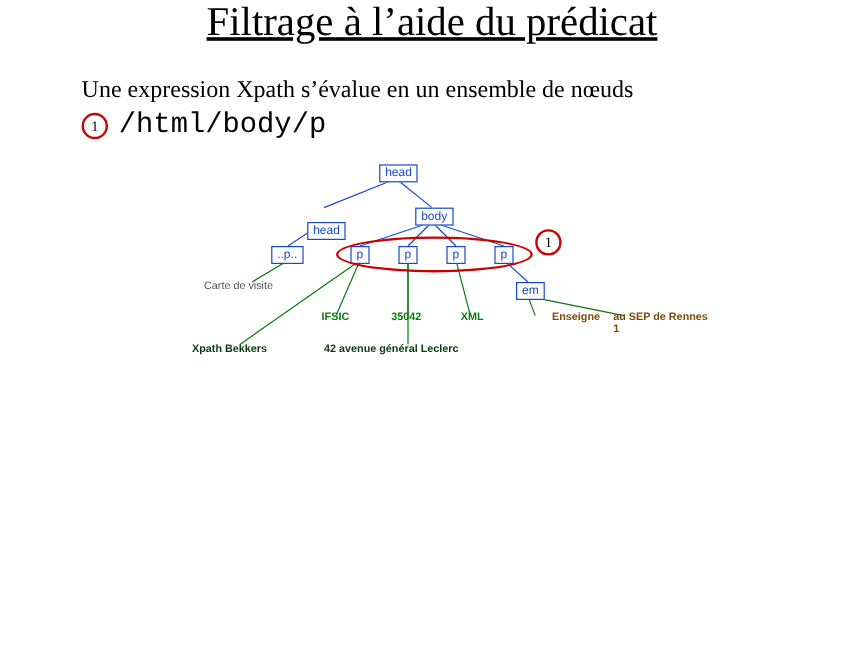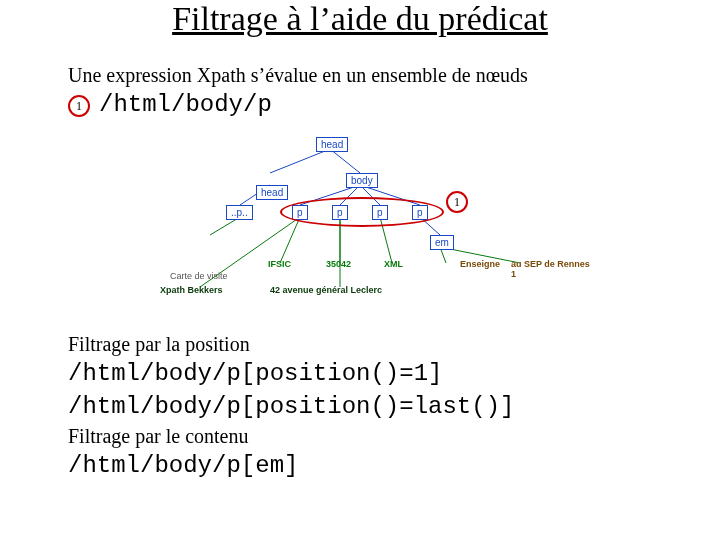--- a/index.html
+++ b/index.html
@@ -5,21 +5,21 @@
   html,body{margin:0;padding:0;background:#fff;font-family:"Times New Roman",Times,serif;color:#000;}
   .page{width:720px;height:540px;position:relative;box-sizing:border-box;}
   .title{font-size:34px;text-align:center;text-decoration:underline;}
   .body{margin:24px 68px 14px 68px;font-size:20px;line-height:1.35;}
   .mono{font-family:"Courier New",monospace;font-size:24px;}
   .marker{display:inline-block;width:18px;height:18px;border:2px solid #c00;border-radius:50%;
           font-size:12px;line-height:18px;text-align:center;color:#000;vertical-align:middle;margin-right:4px;}
   .diagram{position:relative;width:460px;height:180px;margin:6px auto 16px auto;}
   .node{position:absolute;border:1px solid #1948c7;font-size:10px;font-family:sans-serif;
         padding:1px 4px;background:#fff;color:#1948c7;text-align:center;}
-  .caption{position:absolute;font-size:9px;font-family:sans-serif;color:#087a0d;margin-top:38px;}
+  .caption{position:absolute;font-size:9px;font-family:sans-serif;color:#087a0d;}
   .leaf{position:absolute;font-size:9px;font-family:sans-serif;color:#087a0d;font-weight:bold;}
   svg.edges{position:absolute;left:0;top:0;}
   .red-oval{position:absolute;border:2px solid #c00;border-radius:50%;}
   .section2{margin:4px 68px 0 68px;font-size:20px;line-height:1.35;}
 </style>
 </head>
 <body>
 <div class="page">
 
   <div class="title">Filtrage à l’aide du prédicat</div>
@@ -74,21 +74,14 @@
     <div class="leaf" style="left:138px;top:124px;text-align:center;">IFSIC</div>
     <div class="leaf" style="left:196px;top:124px;">35042</div>
     <div class="leaf" style="left:254px;top:124px;">XML</div>
     <div class="leaf" style="left:298px;top:124px;color:#7a4a0a;margin-left:32px;">Enseigne</div>
     <div class="leaf" style="left:352px;top:124px;color:#7a4a0a;padding-left:29px;">au SEP de Rennes 1</div>
 
     <div class="leaf" style="left:30px;top:150px;color:#0a3a0a;">Xpath Bekkers</div>
     <div class="leaf" style="left:140px;top:150px;color:#0a3a0a;">42 avenue général Leclerc</div>
   </div>
 
-  <div class="section2">
-    <div>Filtrage par la position</div>
-    <div class="mono">/html/body/p[position()=1]</div>
-    <div class="mono">/html/body/p[position()=last()]</div>
-    <div>Filtrage par le contenu</div>
-    <div class="mono">/html/body/p[em]</div>
-  </div>
 
 </div>
 
 </body></html>

